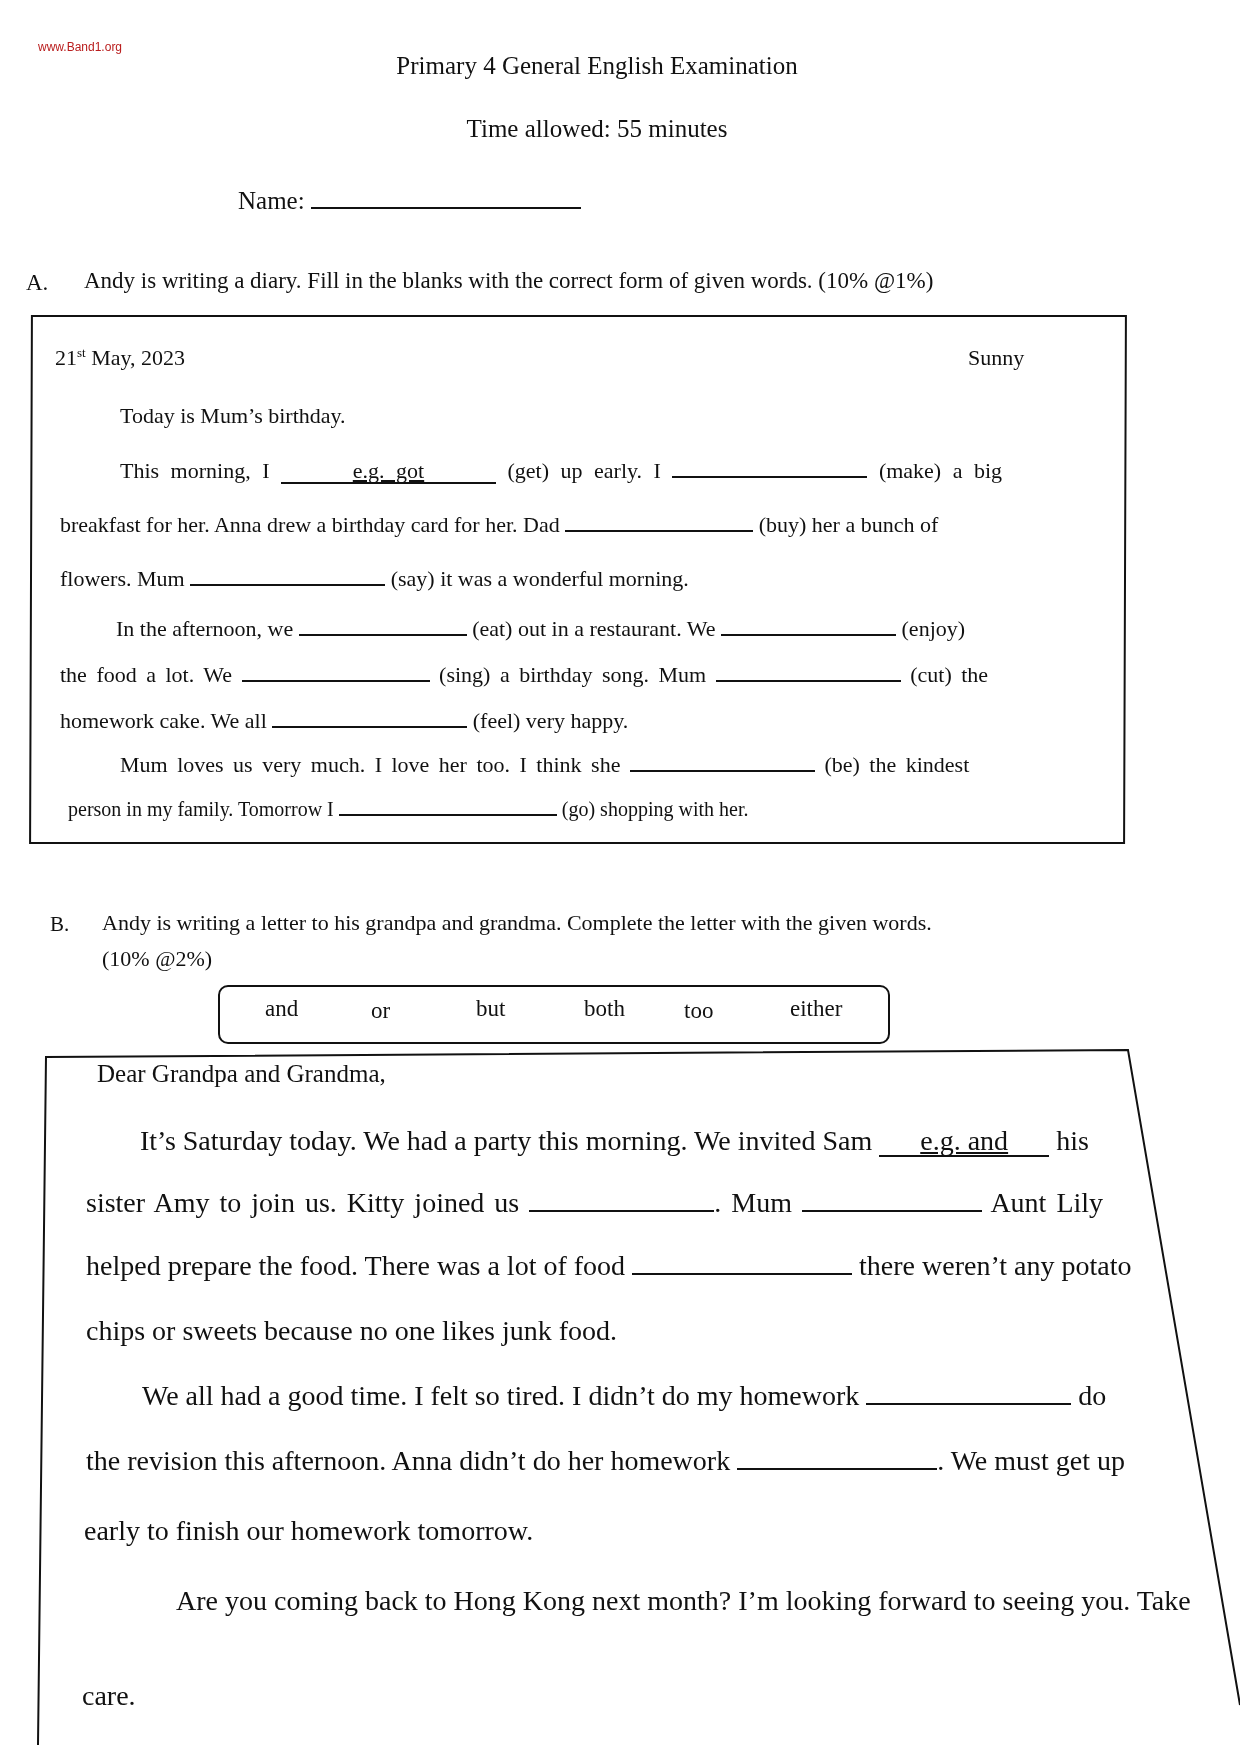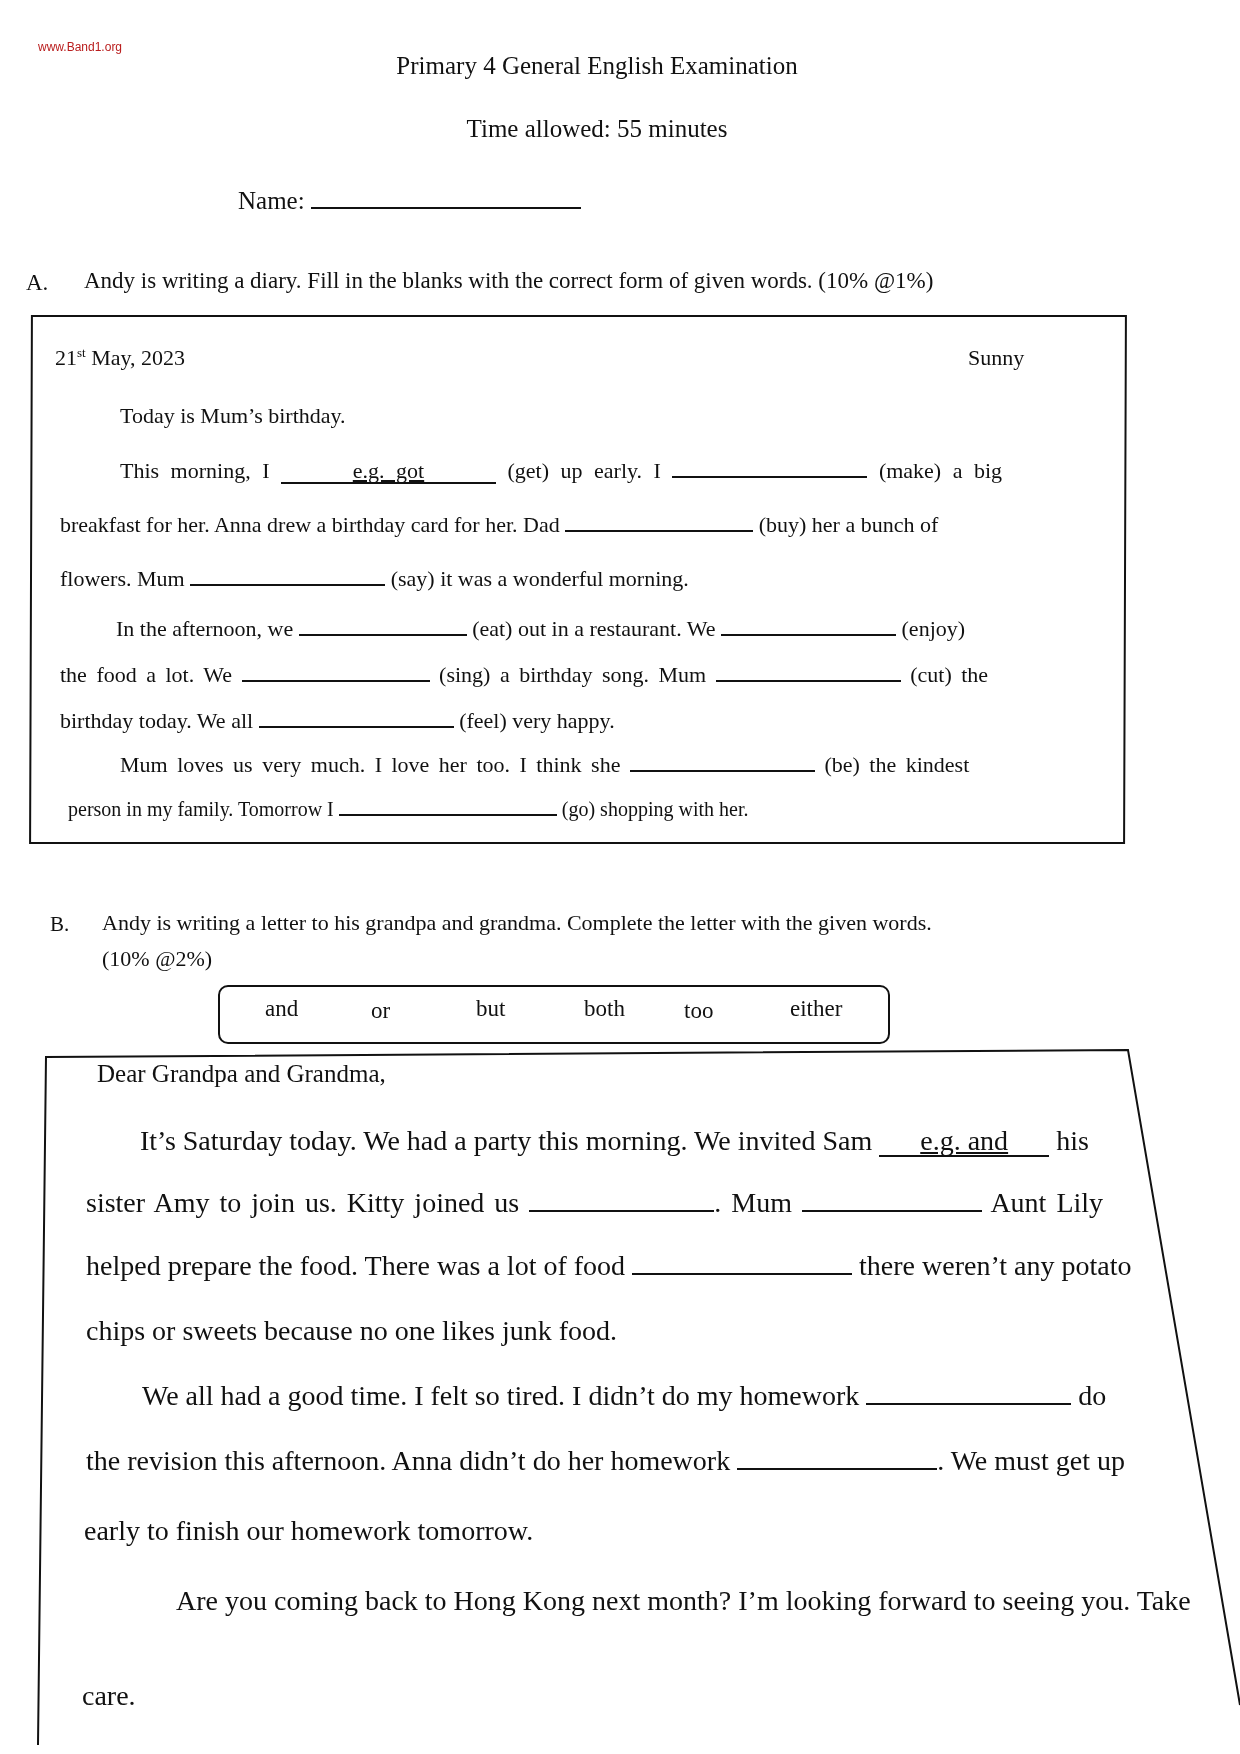--- a/index.html
+++ b/index.html
@@ -74,21 +74,21 @@
 
 <div class="abs line" style="left:60px; top:662px; word-spacing:4px;">
   <span>the food a lot. We</span>
   <span class="blank" style="width:188px; height:16px;"></span>
   <span>(sing) a birthday song. Mum</span>
   <span class="blank" style="width:185px; height:16px;"></span>
   <span>(cut) the</span>
 </div>
 
 <div class="abs line" style="left:60px; top:708px;">
-  <span>birthday today. We all</span>
+  <span>homework cake. We all</span>
   <span class="blank" style="width:195px; height:16px;"></span>
   <span>(feel) very happy.</span>
 </div>
 
 <div class="abs line" style="left:120px; top:752px; word-spacing:4px;">
   <span>Mum loves us very much. I love her too. I think she</span>
   <span class="blank" style="width:185px; height:16px;"></span>
   <span>(be) the kindest</span>
 </div>
 

